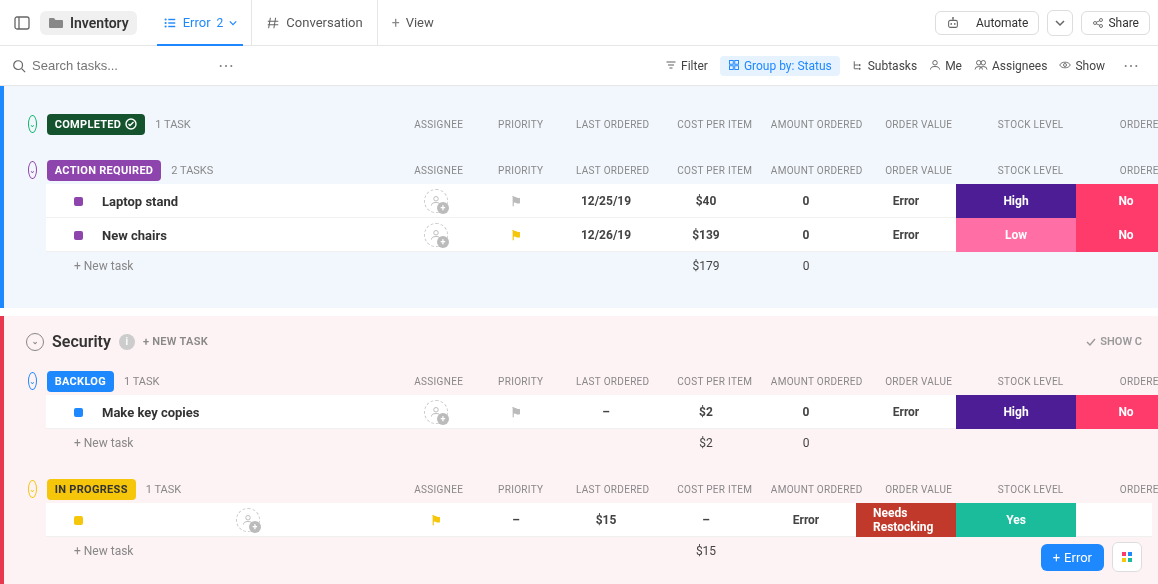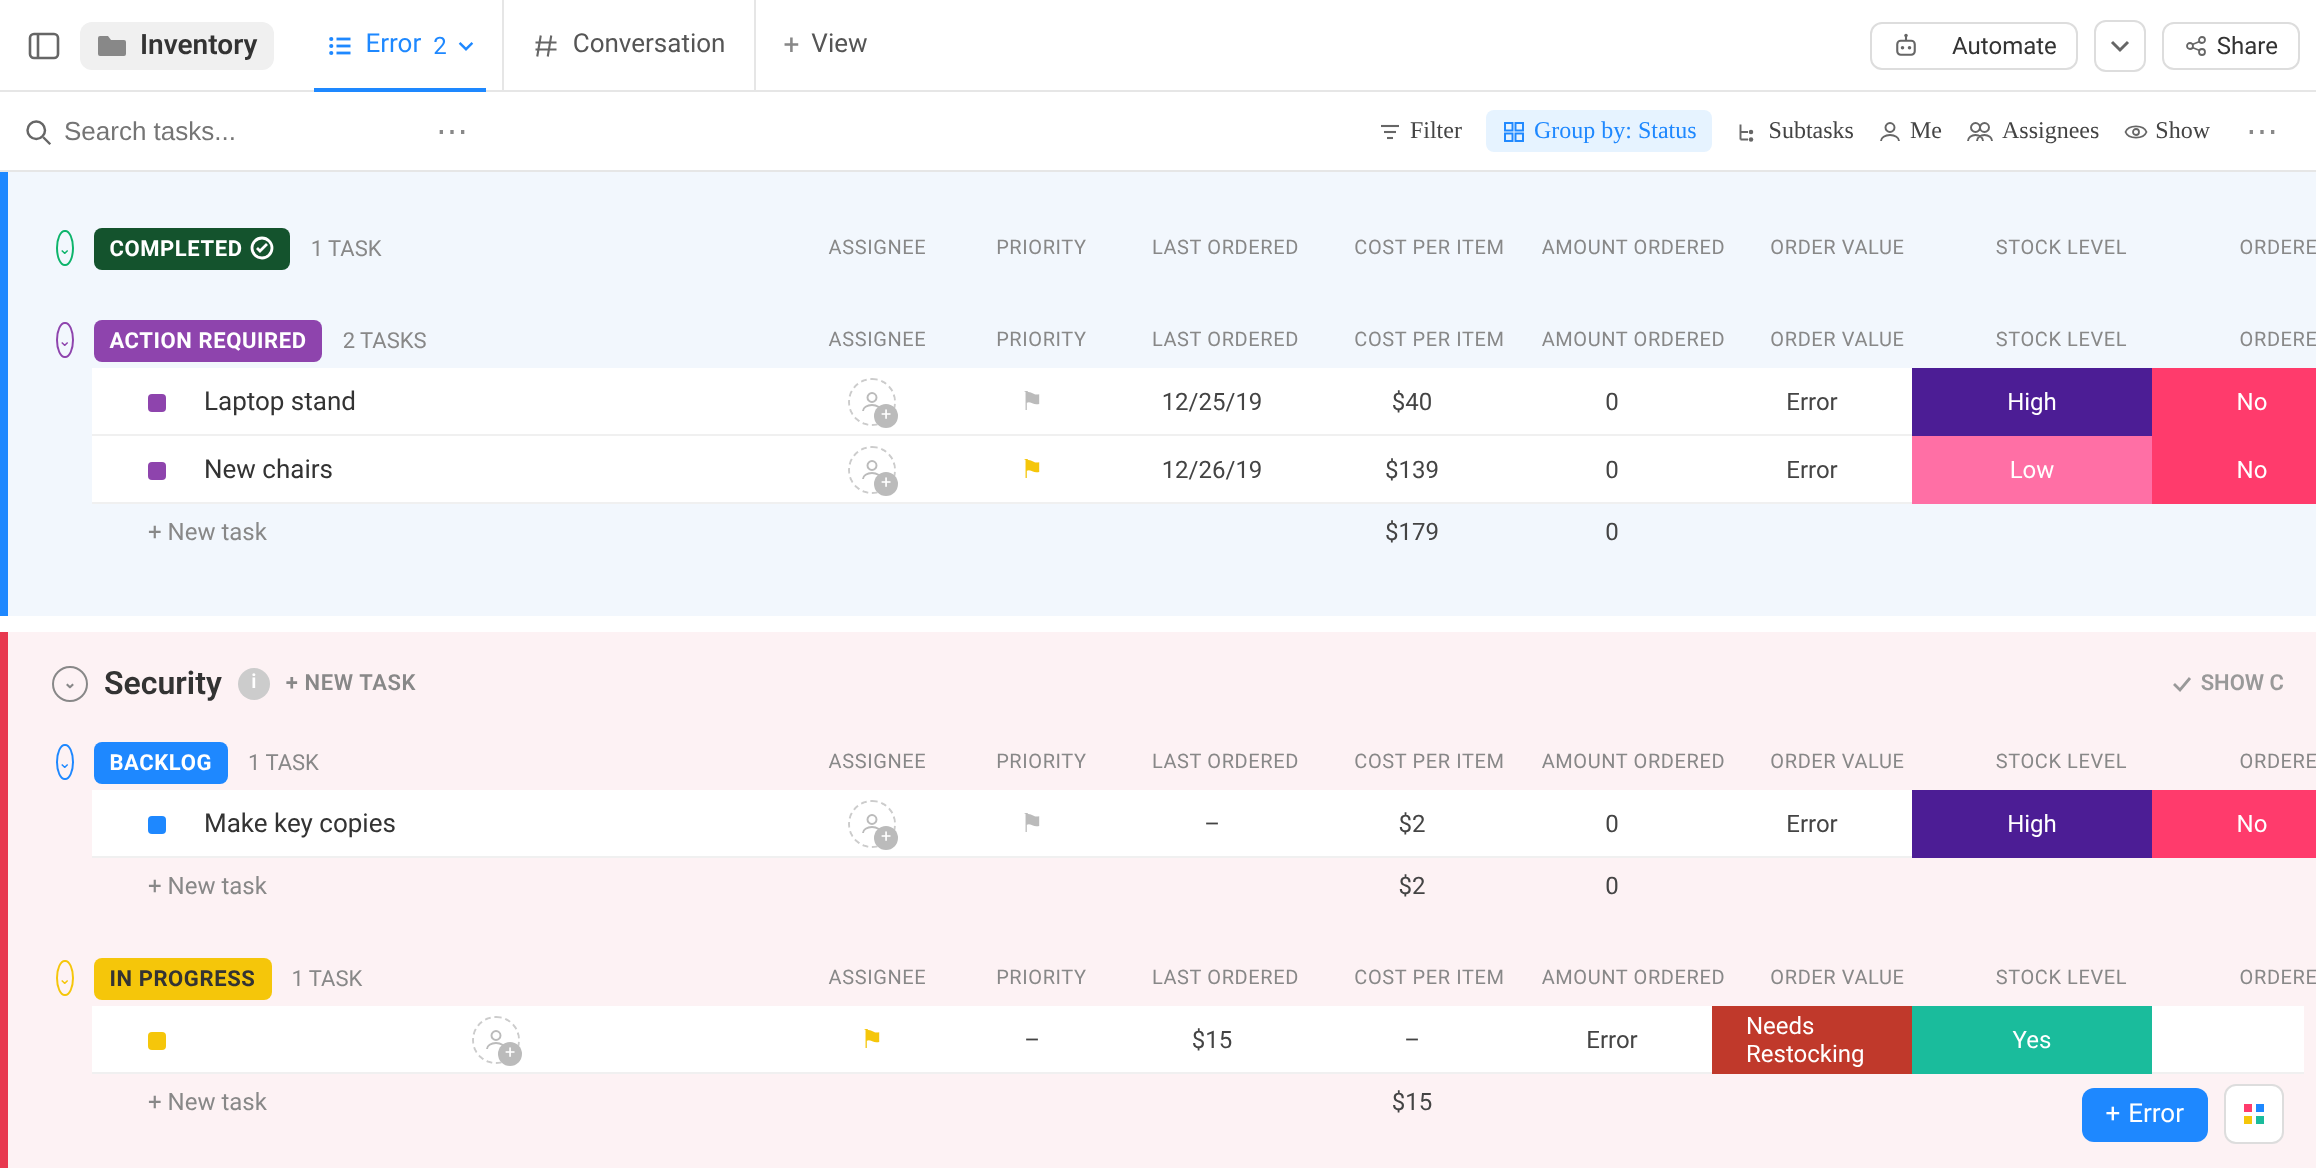--- a/index.html
+++ b/index.html
@@ -17,21 +17,21 @@
 .header-right { margin-left: auto; display: flex; align-items: center; gap: 8px; }
 .automate-btn { display: flex; align-items: center; gap: 16px; padding: 4px 10px; border: 1px solid #ddd; border-radius: 6px; font-size: 12px; }
 .chev-btn { width: 26px; height: 26px; display: flex; align-items: center; justify-content: center; border: 1px solid #ddd; border-radius: 6px; }
 .share-btn { display: flex; align-items: center; gap: 4px; padding: 4px 10px; border: 1px solid #ddd; border-radius: 6px; font-size: 12px; }
 
 .toolbar { display: flex; align-items: center; height: 40px; border-bottom: 1px solid #e6e6e6; padding: 0 12px; }
 .search-wrap { display: flex; align-items: center; gap: 6px; flex: 0 0 200px; }
 .search-input { border: none; outline: none; font-size: 13px; color: #555; width: 140px; }
 .more-dots { color: #888; font-size: 16px; letter-spacing: 1px; padding: 0 6px; }
 .toolbar-right { margin-left: auto; display: flex; align-items: center; gap: 12px; }
-.tool-item { display: flex; align-items: center; gap: 4px; font-size: 12px; color: #444; font-family: Liberation Serif, serif; }
+.tool-item { display: flex; gap: 4px; font-size: 12px; color: #444; }
 .tool-item.active { background: #e6f3ff; color: #1e88ff; padding: 3px 8px; border-radius: 4px; }
 
 .content { padding: 0; }
 .list-section { position: relative; padding-left: 14px; margin-bottom: 8px; }
 .list-section.blue { border-left: 4px solid #1e88ff; background: #f2f7fd; padding-top: 18px; padding-bottom: 10px; }
 .list-section.red { border-left: 4px solid #e8384f; background: #fdf2f4; padding-top: 12px; padding-bottom: 10px; }
 .section-title { display: flex; align-items: center; gap: 8px; padding: 4px 8px 10px 8px; font-size: 16px; font-weight: 600; }
 .section-title .circle-chev { color: #888; }
 .info-icon { width: 16px; height: 16px; border-radius: 50%; background: #ccc; color: #fff; font-size: 10px; display: inline-flex; align-items: center; justify-content: center; }
 .new-task-link { font-size: 11px; color: #888; letter-spacing: 0.3px; }
@@ -44,21 +44,21 @@
 .status-pill.completed { background: #14532d; }
 .status-pill.action { background: #8e44ad; }
 .status-pill.backlog { background: #1e88ff; }
 .status-pill.progress { background: #f5c60a; color: #333; }
 .task-count { font-size: 11px; color: #888; }
 .col-head { font-size: 10px; color: #888; letter-spacing: 0.3px; text-align: center; }
 .group-cols { display: grid; grid-template-columns: 350px 80px 80px 100px 100px 100px 100px 120px 100px; align-items: center; gap: 2px; }
 .group-header .group-cols { flex: 1; }
 .group-header .name-col { display: flex; align-items: center; gap: 10px; }
 
-.task-row { display: grid; grid-template-columns: 28px 26px 296px 80px 80px 100px 100px 100px 100px 120px 100px; align-items: center; background: #fff; border-bottom: 1px solid #f0f0f0; height: 34px; margin-left: 22px; }
+.task-row { display: grid; grid-template-columns: 28px 26px 296px 80px 80px 100px 100px 100px 100px 120px 100px; align-items: center; background: #fff; border-bottom: 1px solid #f0f0f0; height: 34px; margin-left: 22px; font-weight: bold; }
 .task-row .spacer { width: 28px; }
 .task-sq { width: 9px; height: 9px; border-radius: 2px; display: inline-block; }
 .task-name { font-size: 13px; color: #333; padding-left: 2px; }
 .assignee-cell { display: flex; align-items: center; justify-content: center; }
 .assignee-avatar { width: 24px; height: 24px; border-radius: 50%; border: 1px dashed #ccc; display: inline-flex; align-items: center; justify-content: center; color: #bbb; position: relative; }
 .assignee-avatar::after { content: "+"; position: absolute; bottom: -2px; right: -2px; width: 12px; height: 12px; background: #bbb; color: #fff; font-size: 9px; border-radius: 50%; display: flex; align-items: center; justify-content: center; }
 .flag { font-size: 13px; }
 .flag.gray { color: #bbb; }
 .flag.yellow { color: #f5c60a; }
 .cell { text-align: center; font-size: 12px; color: #444; }

